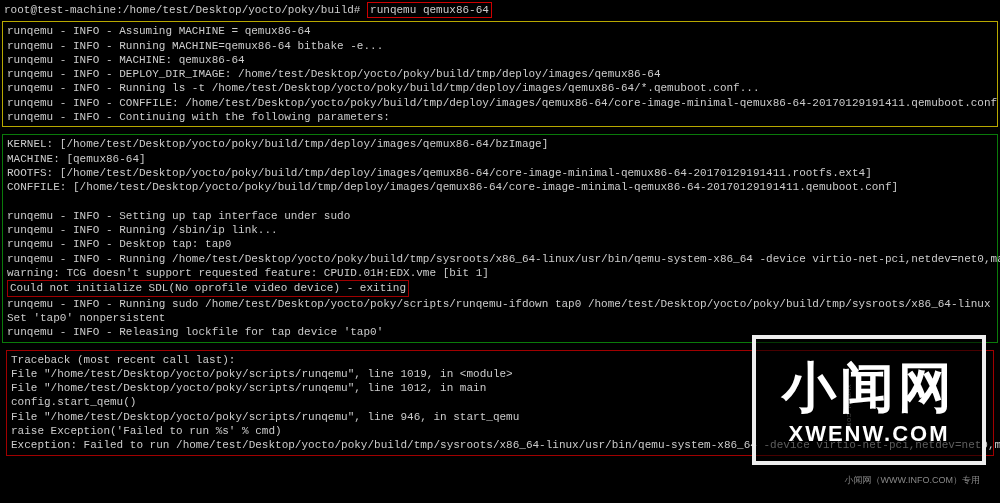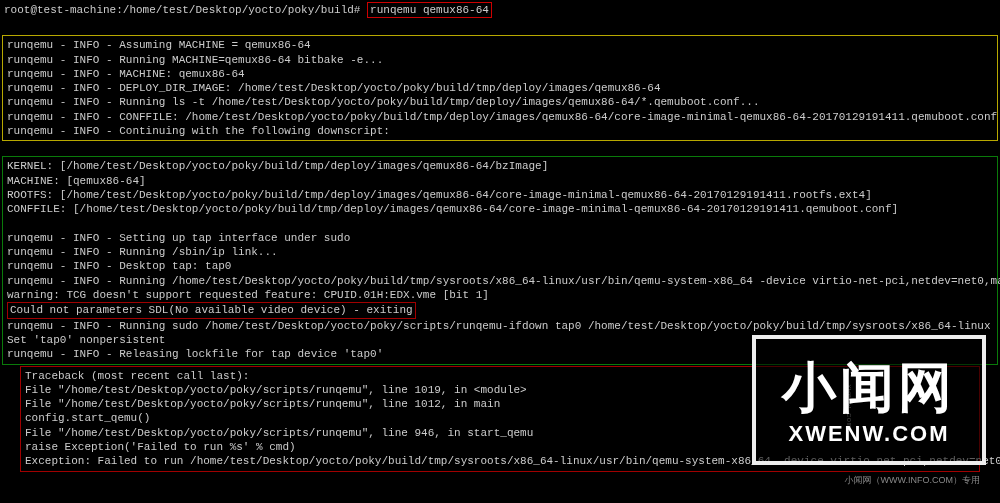--- a/index.html
+++ b/index.html
@@ -18,31 +18,31 @@
     .prompt-line { padding: 2px 4px; }
     .prompt { color: #ccc; }
     .highlight-red {
       border: 1px solid #cc0000;
       display: inline-block;
       padding: 0 2px;
       color: #ccc;
     }
     .box-yellow {
       border: 1px solid #b8a800;
-      margin: 15px 2px;
+      margin: 1px 2px;
       padding: 2px 2px;
     }
     .box-green {
       border: 1px solid #0a7a0a;
-      margin: 1px 2px;
+      margin: 7px 2px;
       padding: 2px 2px;
     }
     .box-red {
       border: 1px solid #a00000;
-      margin: 1px 20px;
+      margin: 1px 6px;
       padding: 2px 2px;
     }
     .inline-red {
       border: 1px solid #a00000;
       display: inline-block;
       padding: 0 2px;
     }
     .line { padding: 0 2px; }
     .watermark-box {
       position: absolute;
@@ -98,37 +98,37 @@
   <span class="highlight-red">runqemu qemux86-64</span>
 </div>
 
 <div class="box-yellow" id="yellow-block">
     <div class="line">runqemu - INFO - Assuming MACHINE = qemux86-64</div>
     <div class="line">runqemu - INFO - Running MACHINE=qemux86-64 bitbake -e...</div>
     <div class="line">runqemu - INFO - MACHINE: qemux86-64</div>
     <div class="line">runqemu - INFO - DEPLOY_DIR_IMAGE: /home/test/Desktop/yocto/poky/build/tmp/deploy/images/qemux86-64</div>
     <div class="line">runqemu - INFO - Running ls -t /home/test/Desktop/yocto/poky/build/tmp/deploy/images/qemux86-64/*.qemuboot.conf...</div>
     <div class="line">runqemu - INFO - CONFFILE: /home/test/Desktop/yocto/poky/build/tmp/deploy/images/qemux86-64/core-image-minimal-qemux86-64-20170129191411.qemuboot.conf</div>
-    <div class="line">runqemu - INFO - Continuing with the following downscript:</div>
+    <div class="line">runqemu - INFO - Continuing with the following parameters:</div>
   </div>
 
 <div class="box-green">
   <div id="green-block">
       <div class="line">KERNEL: [/home/test/Desktop/yocto/poky/build/tmp/deploy/images/qemux86-64/bzImage]</div>
       <div class="line">MACHINE: [qemux86-64]</div>
       <div class="line">ROOTFS: [/home/test/Desktop/yocto/poky/build/tmp/deploy/images/qemux86-64/core-image-minimal-qemux86-64-20170129191411.rootfs.ext4]</div>
       <div class="line">CONFFILE: [/home/test/Desktop/yocto/poky/build/tmp/deploy/images/qemux86-64/core-image-minimal-qemux86-64-20170129191411.qemuboot.conf]</div>
       <div class="line">&nbsp;</div>
       <div class="line">runqemu - INFO - Setting up tap interface under sudo</div>
       <div class="line">runqemu - INFO - Running /sbin/ip link...</div>
       <div class="line">runqemu - INFO - Desktop tap: tap0</div>
       <div class="line">runqemu - INFO - Running /home/test/Desktop/yocto/poky/build/tmp/sysroots/x86_64-linux/usr/bin/qemu-system-x86_64 -device virtio-net-pci,netdev=net0,mac=52:54:00:12:34:02 -netdev tap,id=net0,ifname=tap0,script=no,downscript=no   -cpu core2duo -m 256 -drive file=/home/test/Desktop/yocto/poky/build/tmp/deploy/images/qemux86-64/core-image-minimal-qemux86-64-20170129191411.rootfs.ext4,if=virtio,format=raw -vga vmware -show-cursor -usb -usbdevice tablet -device virtio-rng-pci  -kernel /home/test/Desktop/yocto/poky/build/tmp/deploy/images/qemux86-64/bzImage -append 'root=/dev/vda rw highres=off  mem=256M ip=192.168.7.2::192.168.7.1:255.255.255.0 vga=0 uvesafb.mode_option=640x480-32 oprofile.timer=1 uvesafb.task_timeout=-1'</div>
       <div class="line">warning: TCG doesn't support requested feature: CPUID.01H:EDX.vme [bit 1]</div>
     </div>
-  <div class="line"><span class="inline-red">Could not parameters SDL(No available video device) - exiting</span></div>
+  <div class="line"><span class="inline-red">Could not initialize SDL(No oprofile video device) - exiting</span></div>
   <div id="after-sdl">
       <div class="line">runqemu - INFO - Running sudo /home/test/Desktop/yocto/poky/scripts/runqemu-ifdown tap0 /home/test/Desktop/yocto/poky/build/tmp/sysroots/x86_64-linux</div>
       <div class="line">Set 'tap0' nonpersistent</div>
       <div class="line">runqemu - INFO - Releasing lockfile for tap device 'tap0'</div>
     </div>
 </div>
 
 <div class="box-red" id="red-block">
     <div class="line">Traceback (most recent call last):</div>
     <div class="line">  File "/home/test/Desktop/yocto/poky/scripts/runqemu", line 1019, in &lt;module&gt;</div>

